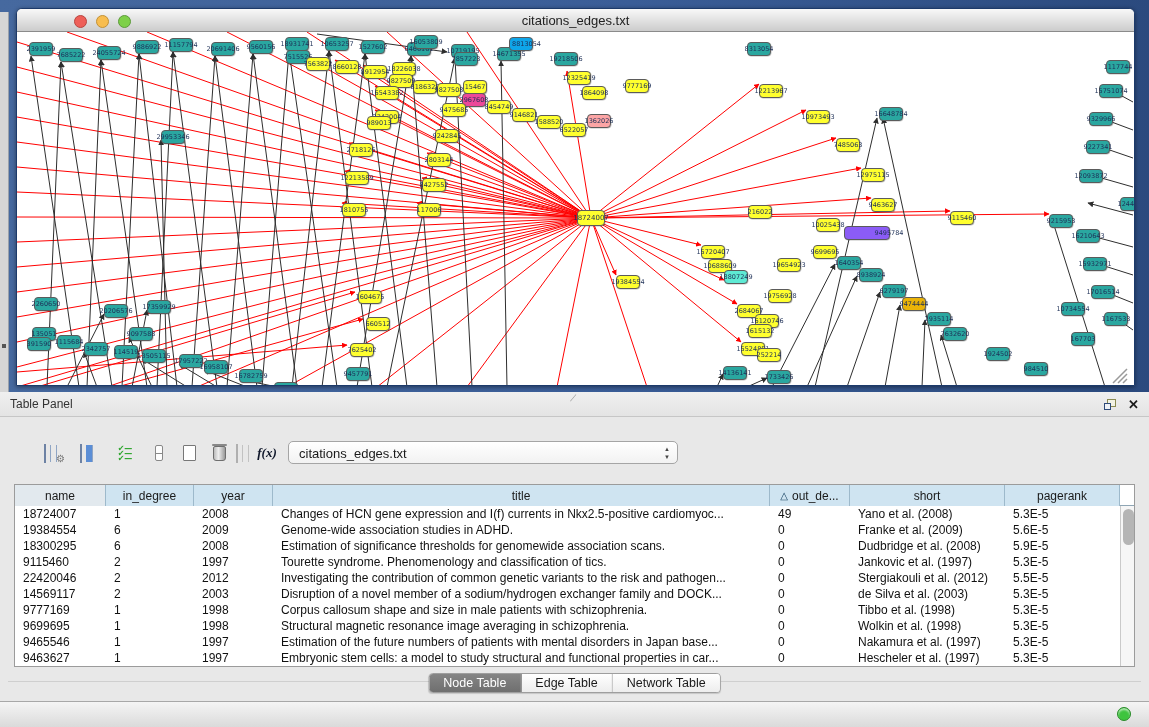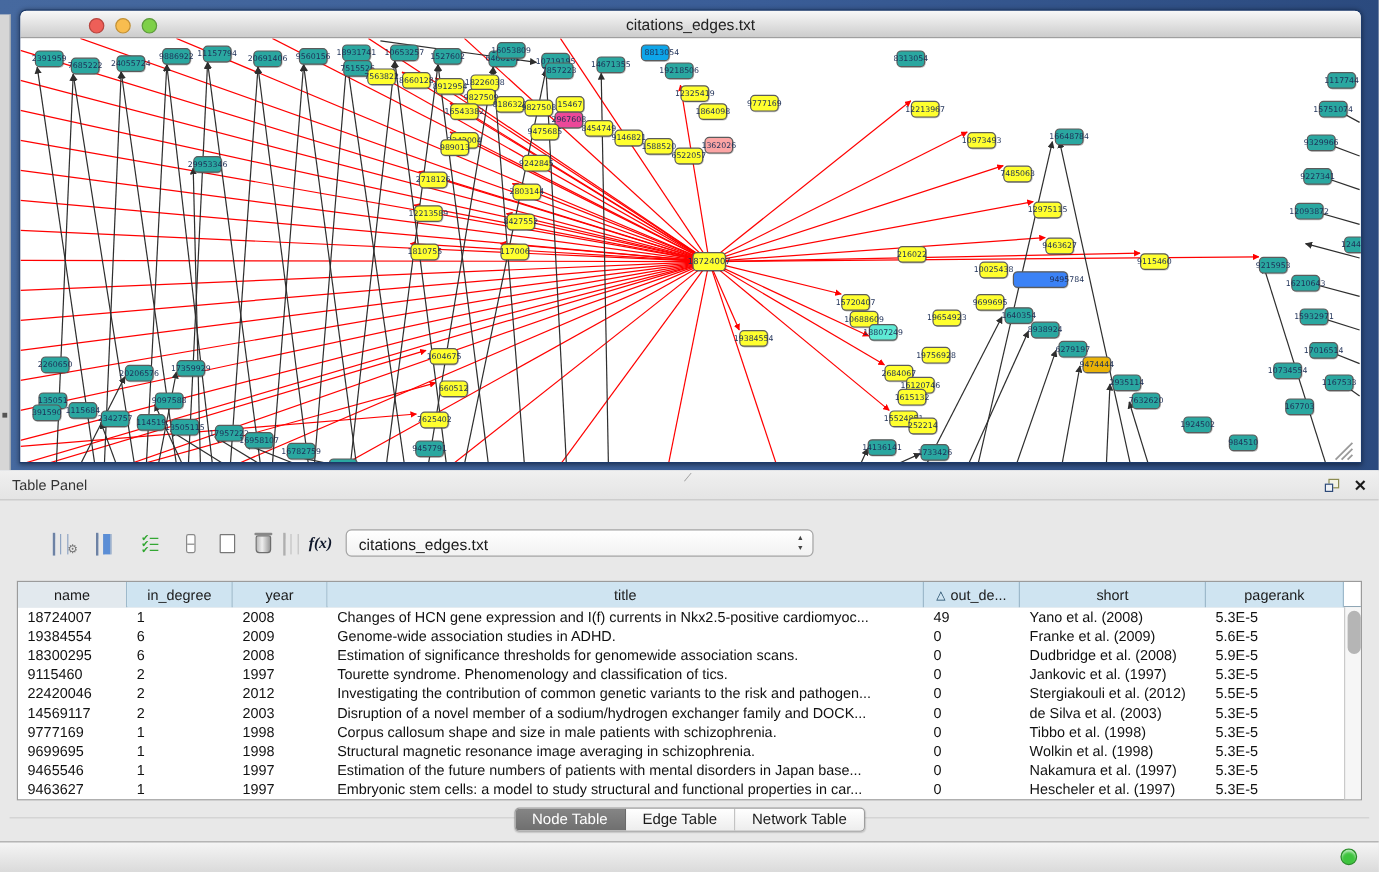--- a/index.html
+++ b/index.html
@@ -251,21 +251,21 @@
           <div class="node" style="left: 232px; top: 8px; background: rgb(42, 167, 160);">9560156</div>
           <div class="node" style="left: 268px; top: 5px; background: rgb(42, 167, 160);">18931741</div>
           <div class="node" style="left: 308px; top: 5px; background: rgb(42, 167, 160);">10653257</div>
           <div class="node" style="left: 344px; top: 8px; background: rgb(42, 167, 160);">1527602</div>
           <div class="node" style="left: 390px; top: 10px; background: rgb(42, 167, 160);">6466161</div>
           <div class="node" style="left: 434px; top: 12px; background: rgb(42, 167, 160);">10719195</div>
           <div class="node" style="left: 480px; top: 15px; background: rgb(42, 167, 160);">14671355</div>
           <div class="node" style="left: 269px; top: 18px; background: rgb(42, 167, 160);">7515526</div>
           <div class="node" style="left: 397px; top: 3px; background: rgb(42, 167, 160);">16053809</div>
           <div class="node" style="left: 437px; top: 20px; background: rgb(42, 167, 160);">7857223</div>
-          <div class="node" style="left: 517px; top: 5px; background: #0ea5e9; padding-left: 11px;">8813054</div>
+          <div class="node" style="left: 492px; top: 5px; background: #0ea5e9; padding-left: 11px;">8813054</div>
           <div class="node" style="left: 537px; top: 20px; background: rgb(42, 167, 160);">19218506</div>
           <div class="node" style="left: 730px; top: 10px; background: rgb(42, 167, 160);">8313054</div>
           <div class="node" style="left: 862px; top: 75px; background: rgb(42, 167, 160);">16648784</div>
           <div class="node" style="left: 289px; top: 25px; background: rgb(255, 255, 46);">7563822</div>
           <div class="node" style="left: 318px; top: 28px; background: rgb(255, 255, 46);">8660128</div>
           <div class="node" style="left: 346px; top: 33px; background: rgb(255, 255, 46);">8912954</div>
           <div class="node" style="left: 375px; top: 30px; background: rgb(255, 255, 46);">18226038</div>
           <div class="node" style="left: 372px; top: 42px; background: rgb(255, 255, 46);">9827509</div>
           <div class="node" style="left: 358px; top: 54px; background: rgb(255, 255, 46);">16543382</div>
           <div class="node" style="left: 396px; top: 48px; background: rgb(255, 255, 46);">8186328</div>
@@ -290,21 +290,21 @@
           <div class="node" style="left: 545px; top: 91px; background: rgb(255, 255, 46);">6522057</div>
           <div class="node" style="left: 570px; top: 82px; background: #fca5a5;">1362026</div>
           <div class="node" style="left: 608px; top: 47px; background: rgb(255, 255, 46);">9777169</div>
           <div class="node" style="left: 742px; top: 52px; background: rgb(255, 255, 46);">12213967</div>
           <div class="node" style="left: 789px; top: 78px; background: rgb(255, 255, 46);">10973493</div>
           <div class="node" style="left: 819px; top: 106px; background: rgb(255, 255, 46);">7485063</div>
           <div class="node" style="left: 844px; top: 136px; background: rgb(255, 255, 46);">12975115</div>
           <div class="node" style="left: 854px; top: 166px; background: rgb(255, 255, 46);">9463627</div>
           <div class="node" style="left: 933px; top: 179px; background: rgb(255, 255, 46);">9115460</div>
           <div class="node" style="left: 799px; top: 186px; background: rgb(255, 255, 46);">10025438</div>
-          <div class="node" style="left: 827px; top: 194px; background: #3b82f6; padding-left: 44px;">9495784</div>
+          <div class="node" style="left: 827px; top: 194px; background: #8b5cf6; padding-left: 44px;">9495784</div>
           <div class="node" style="left: 731px; top: 173px; background: rgb(255, 255, 46);">216022</div>
           <div class="node" style="left: 684px; top: 213px; background: rgb(255, 255, 46);">15720407</div>
           <div class="node" style="left: 691px; top: 227px; background: rgb(255, 255, 46);">10688609</div>
           <div class="node" style="left: 599px; top: 243px; background: rgb(255, 255, 46);">19384554</div>
           <div class="node" style="left: 707px; top: 238px; background: #5eead4;">18807249</div>
           <div class="node" style="left: 751px; top: 257px; background: rgb(255, 255, 46);">19756928</div>
           <div class="node" style="left: 760px; top: 226px; background: rgb(255, 255, 46);">19654923</div>
           <div class="node" style="left: 796px; top: 213px; background: rgb(255, 255, 46);">9699695</div>
           <div class="node" style="left: 720px; top: 272px; background: rgb(255, 255, 46);">2684067</div>
           <div class="node" style="left: 738px; top: 282px; background: rgb(255, 255, 46);">16120746</div>

